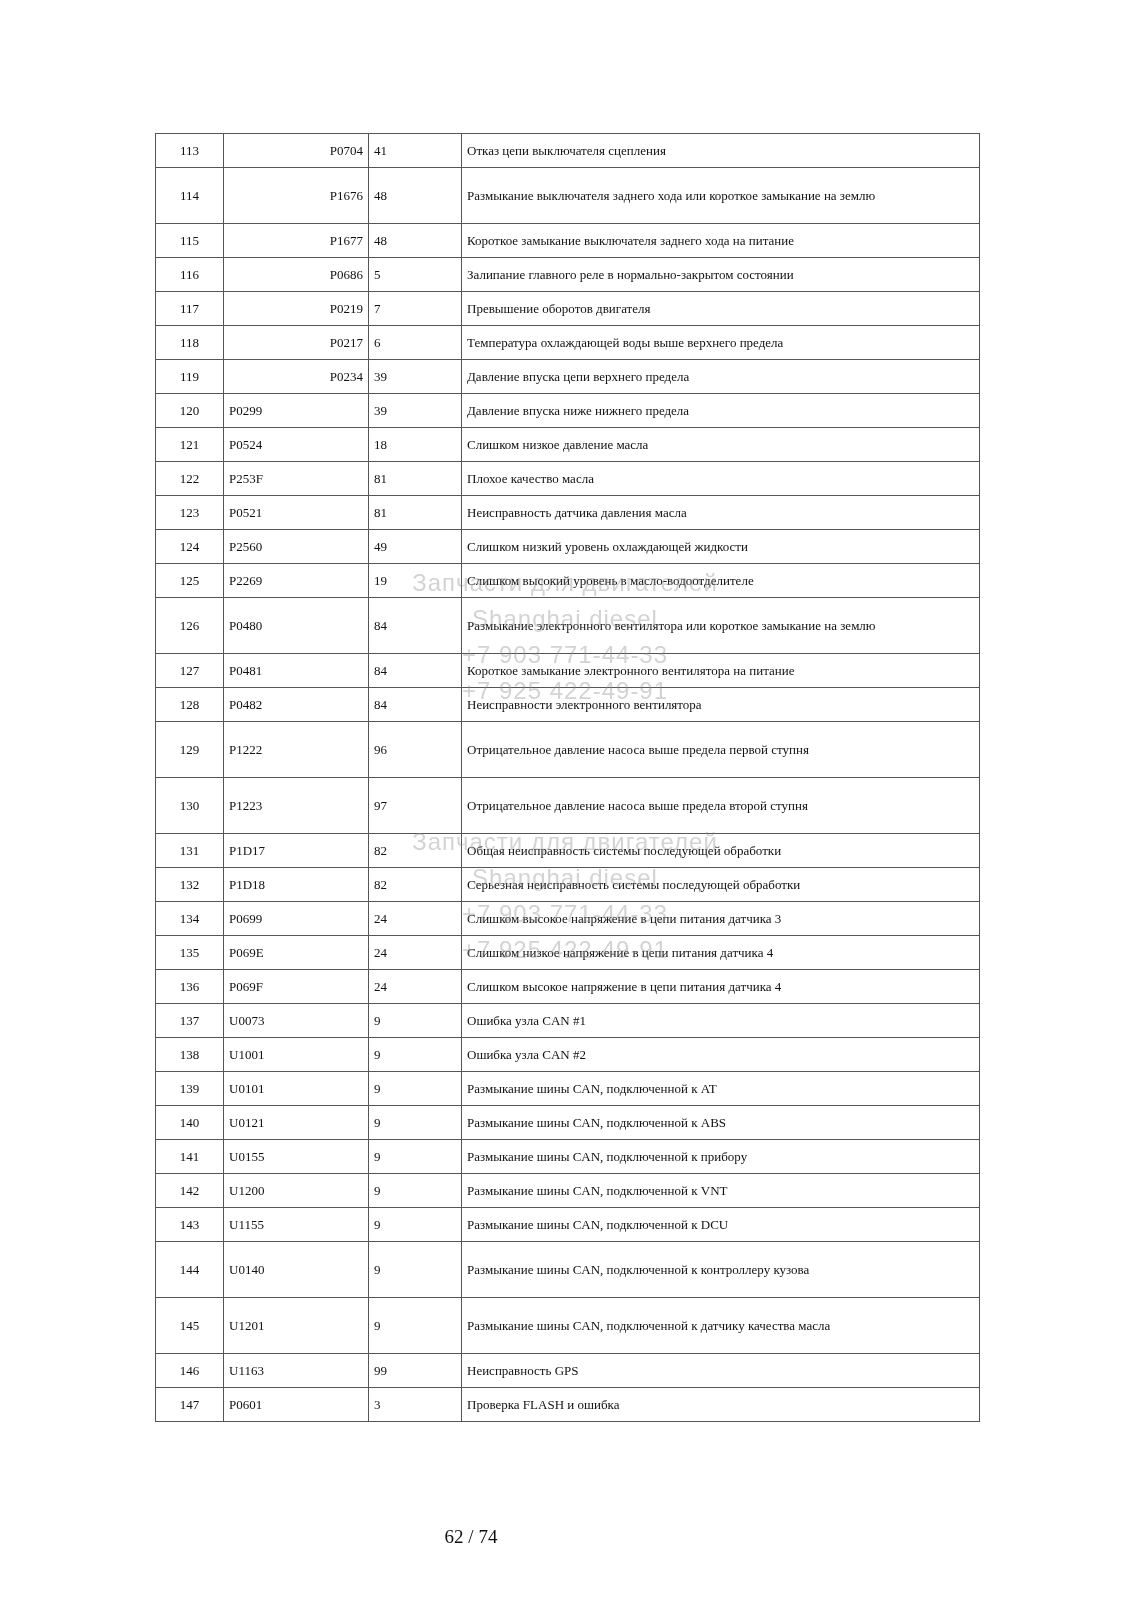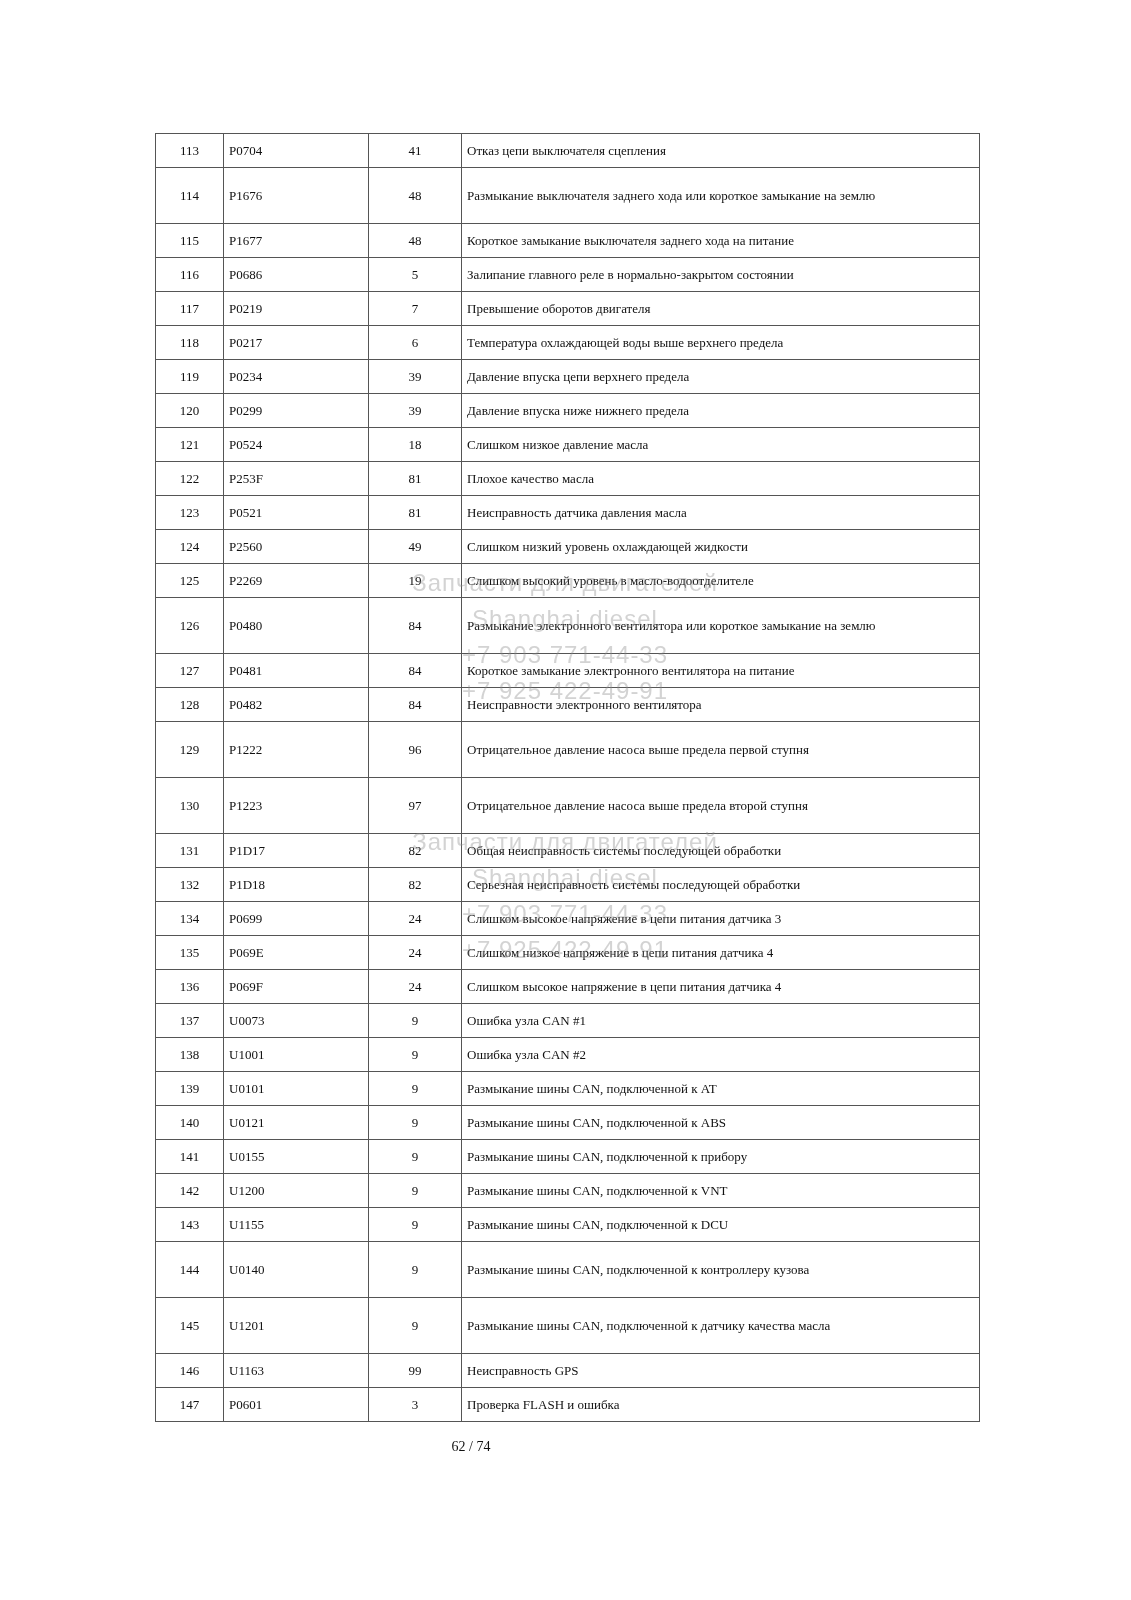--- a/index.html
+++ b/index.html
@@ -2,25 +2,25 @@
 <html><head>
 <meta charset="utf-8">
 <style>
   html, body { margin: 0; padding: 0; background: #ffffff; }
   body { width: 1131px; height: 1600px; position: relative; font-family: "Liberation Serif", serif; color: #111; }
   .page { position: absolute; left: 0; top: 0; width: 1131px; height: 1600px; overflow: hidden; }
   table.dtc { position: absolute; left: 155px; top: 133px; width: 825px; border-collapse: collapse; font-size: 13px; line-height: 22px; }
   table.dtc td { border: 1.5px solid #555; padding: 0 5px; vertical-align: middle; height: 33px; }
   td.c-num { width: 57px; text-align: center; }
   td.c-code { width: 134px; }
-  td.c-code.center { text-align: left; }
-  td.c-blink { width: 82px; text-align: center; }
+  td.c-code.center { text-align: right; }
+  td.c-blink { width: 82px; }
   td.c-desc { padding-left: 5px; }
   tr.tall td { height: 55px; }
-  .footer { position: absolute; top: 1439px; left: 0; width: 942px; text-align: center; font-size: 14px; }
+  .footer { position: absolute; top: 1526px; left: 0; width: 942px; text-align: center; font-size: 19px; }
   .watermark { position: absolute; left: 330px; width: 470px; text-align: center; font-family: "Liberation Sans", sans-serif; color: rgba(140,140,140,0.38); font-size: 24px; line-height: 36px; pointer-events: none; letter-spacing: 1px; }
   .wm1 { top: 565px; }
   .wm2 { top: 824px; }
 </style>
 </head>
 <body>
 
 <div class="page">
   <table class="dtc">
     <tbody id="dtc-body">

